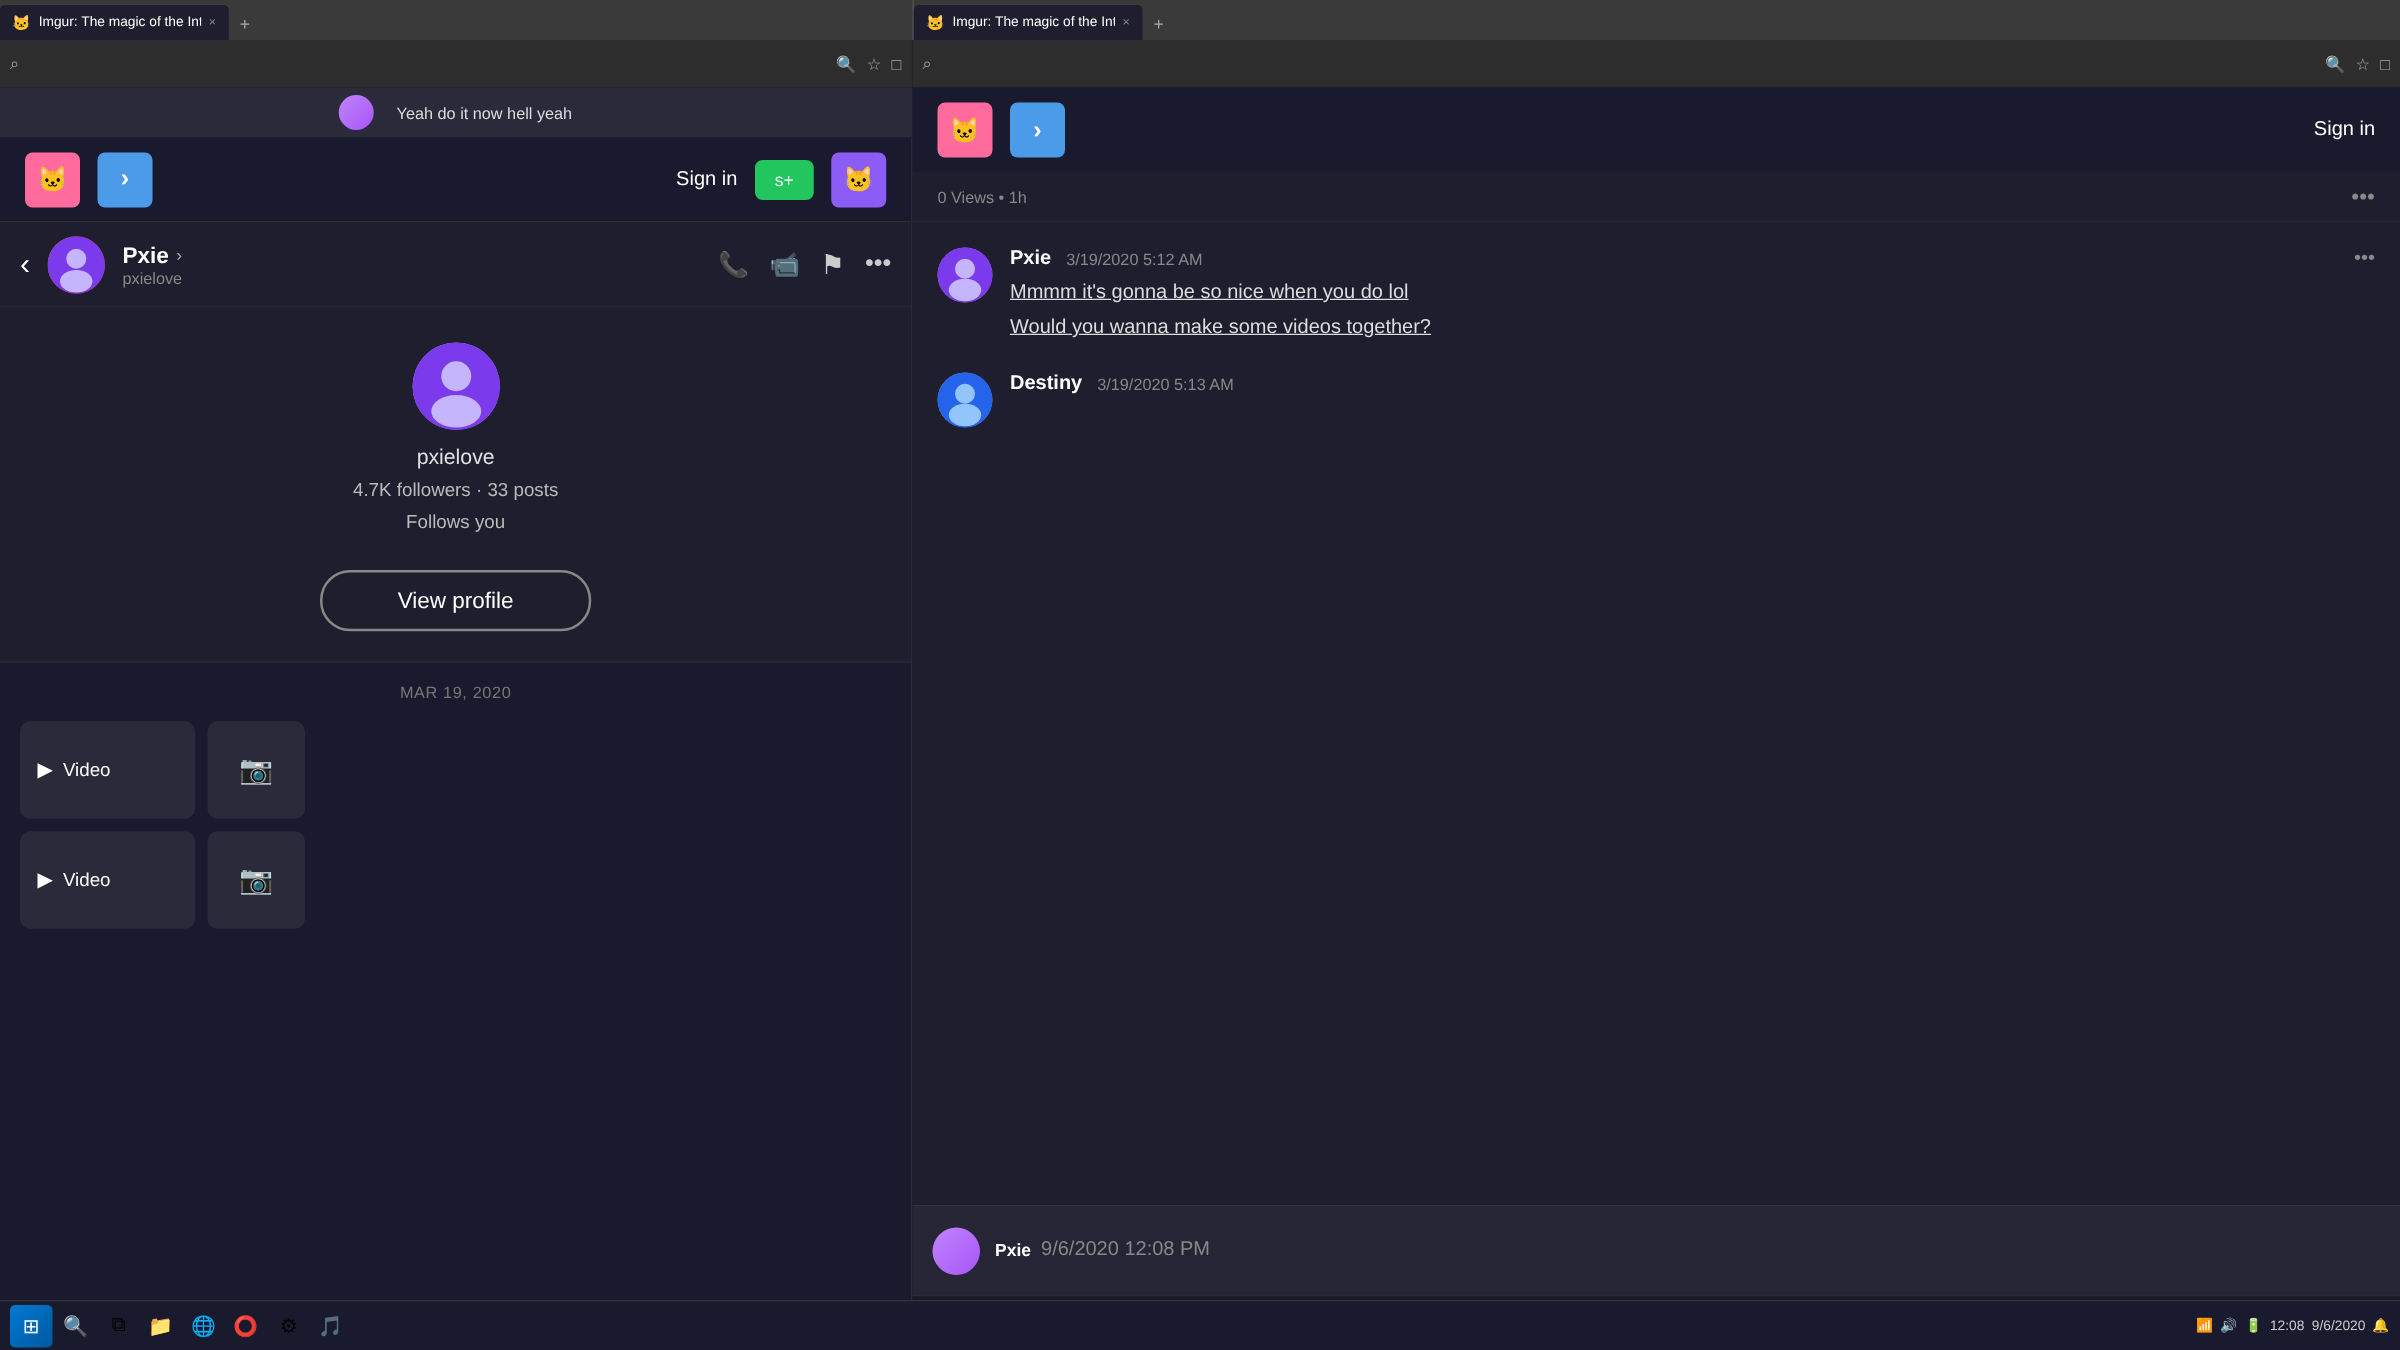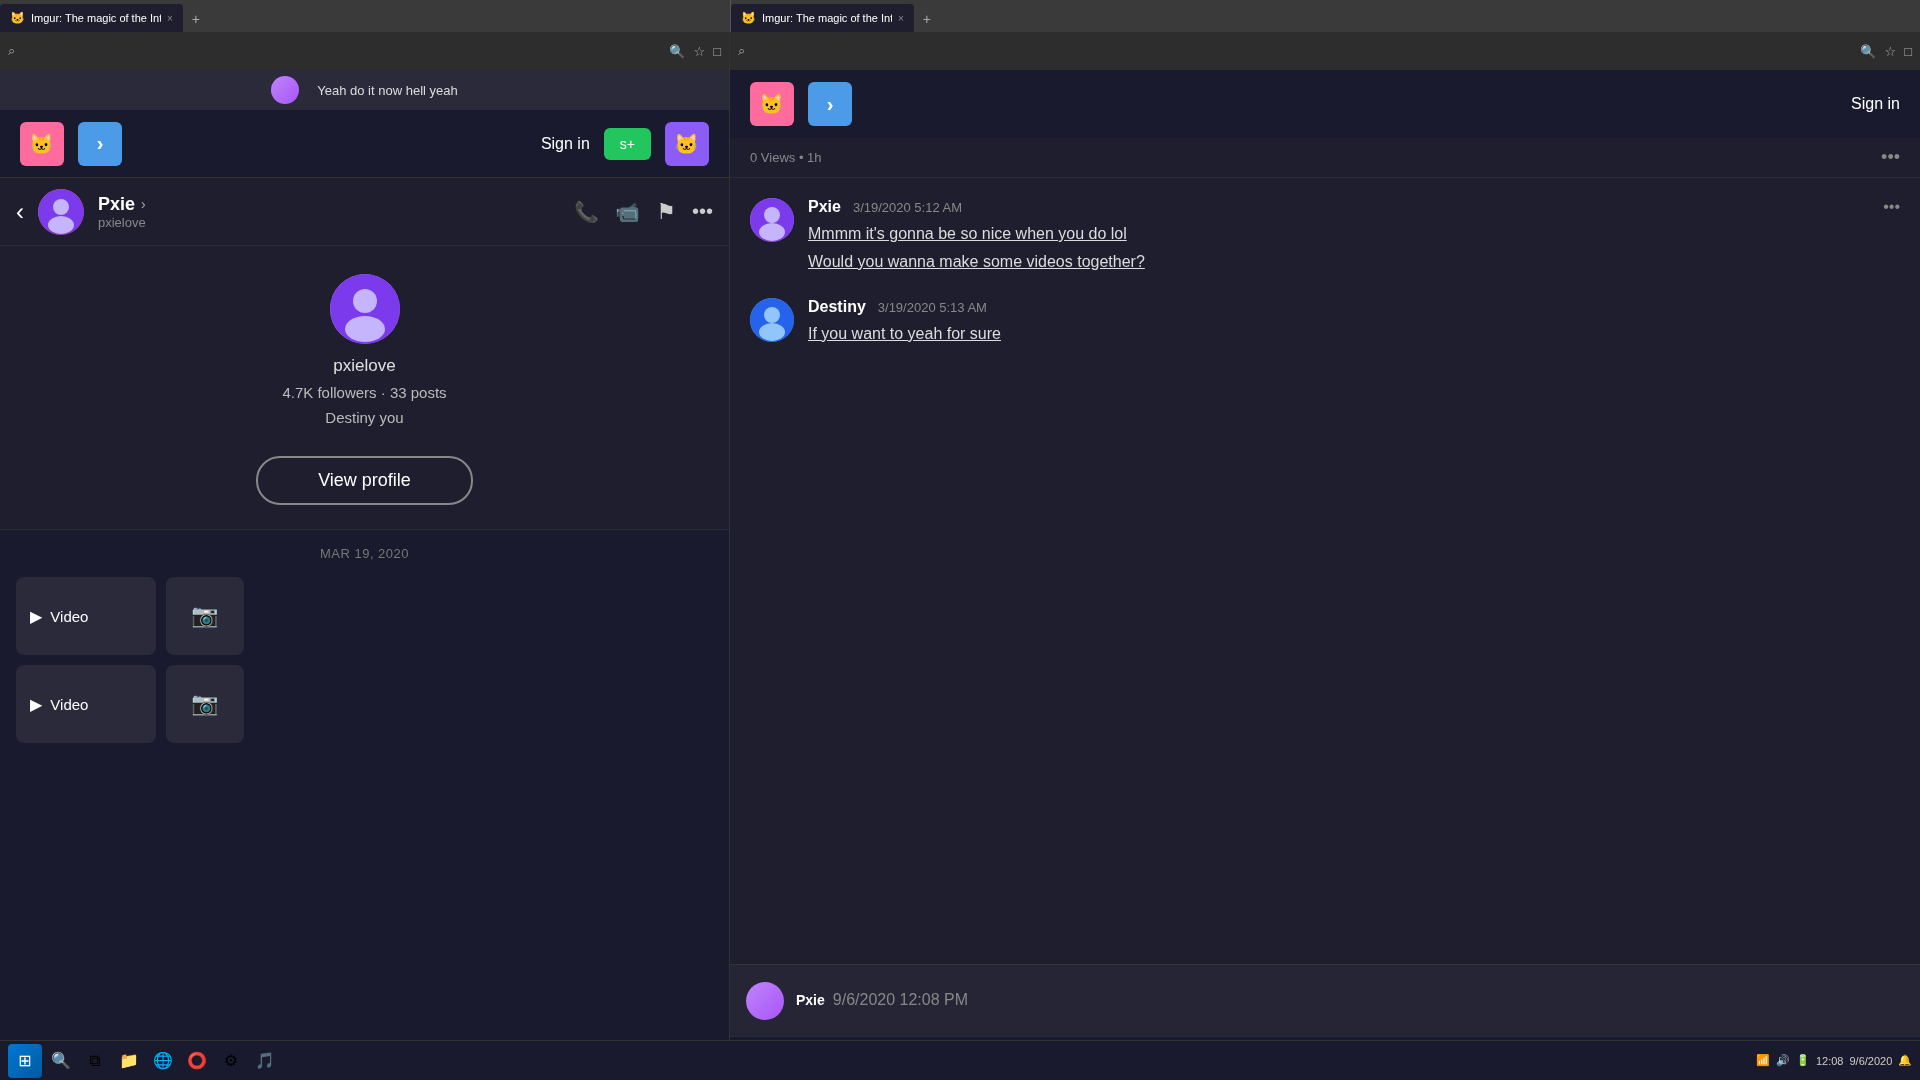--- a/index.html
+++ b/index.html
@@ -709,21 +709,21 @@
     <div class="profile-card">
       <div class="profile-large-avatar">
         <svg width="70" height="70" viewBox="0 0 70 70">
           <circle cx="35" cy="35" r="35" fill="#7c3aed"></circle>
           <circle cx="35" cy="27" r="12" fill="#c4b5fd"></circle>
           <ellipse cx="35" cy="55" rx="20" ry="13" fill="#c4b5fd"></ellipse>
         </svg>
       </div>
       <span class="profile-username">pxielove</span>
       <span class="profile-stats">4.7K followers · 33 posts</span>
-      <span class="profile-follows">Destiny you</span>
+      <span class="profile-follows">Follows you</span>
       <button class="view-profile-btn">View profile</button>
     </div>
 
     <div class="date-separator">MAR 19, 2020</div>
 
     <div class="media-items">
       <div class="media-row">
         <div class="video-thumb">
           <span class="play-icon">▶</span>
           <span class="video-label">Video</span>
@@ -797,21 +797,20 @@
             <circle cx="22" cy="22" r="22" fill="#2563eb"></circle>
             <circle cx="22" cy="17" r="8" fill="#93c5fd"></circle>
             <ellipse cx="22" cy="34" rx="13" ry="9" fill="#93c5fd"></ellipse>
           </svg>
         </div>
         <div class="msg-content">
           <div class="msg-header">
             <span class="msg-name">Destiny</span>
             <span class="msg-time">3/19/2020 5:13 AM</span>
           </div>
-          <div class="msg-text">If you want to yeah for sure</div>
         </div>
       </div>
     </div>
 
     <div class="preview-bar">
       <div class="preview-avatar"></div>
       <div class="preview-content">
         <div class="preview-header">
           <span class="preview-name">Pxie</span>
           <span class="preview-time">9/6/2020 12:08 PM</span>

